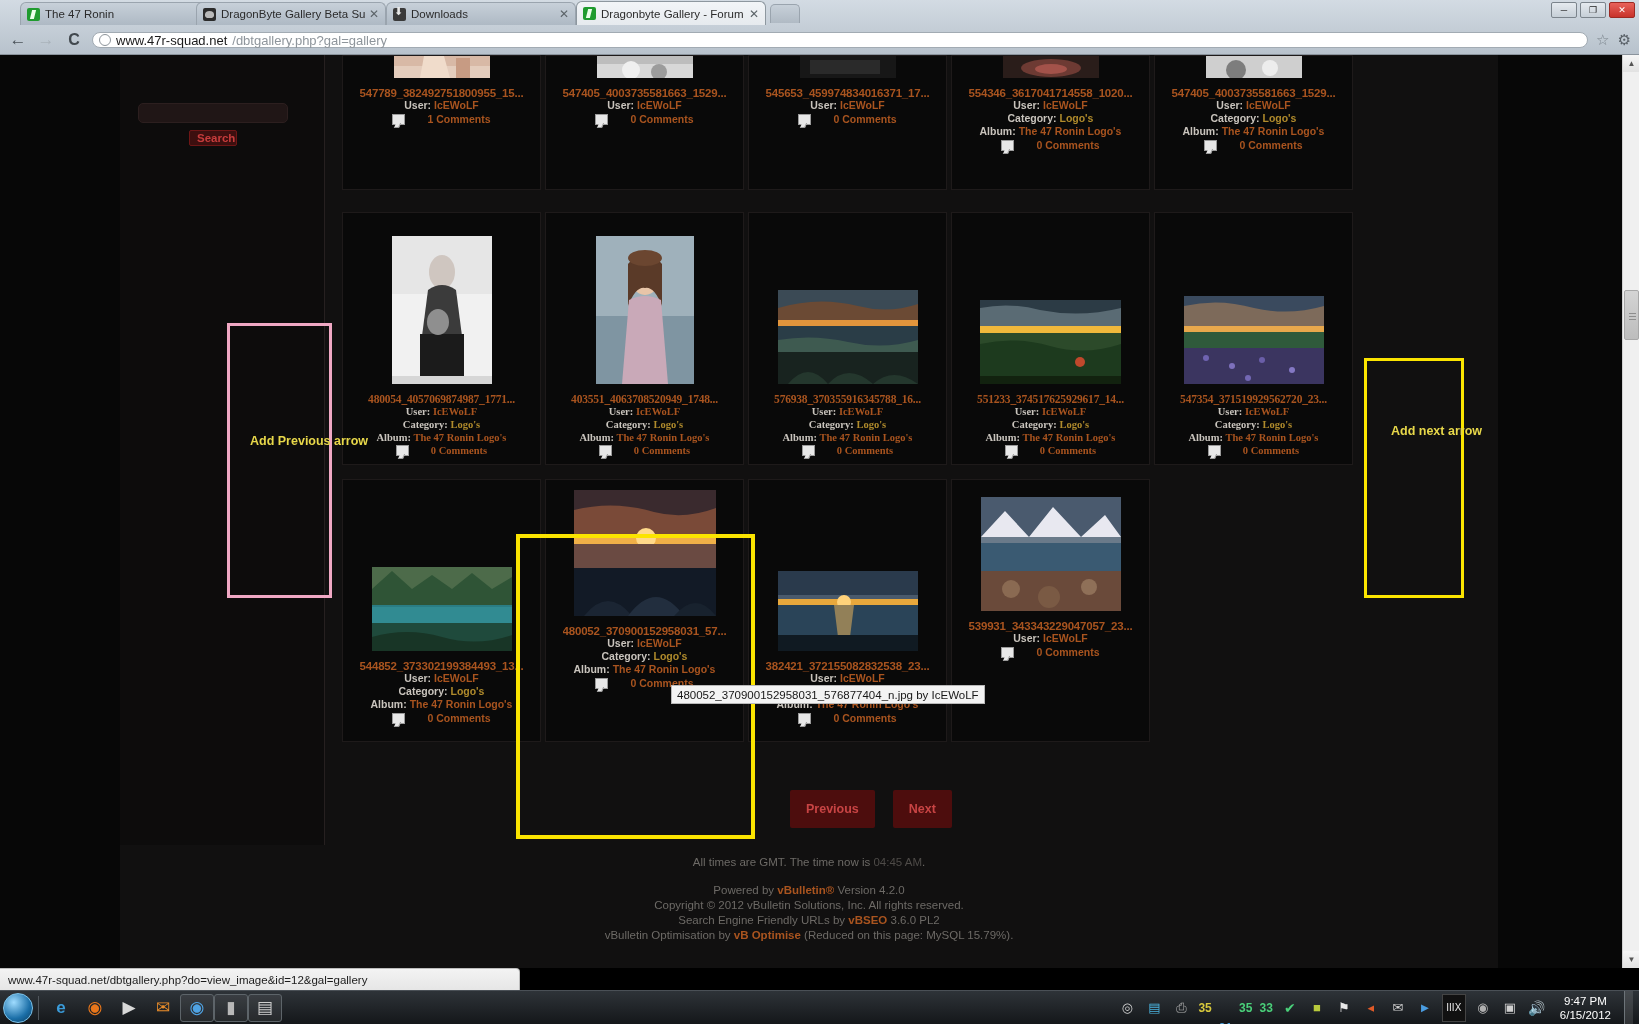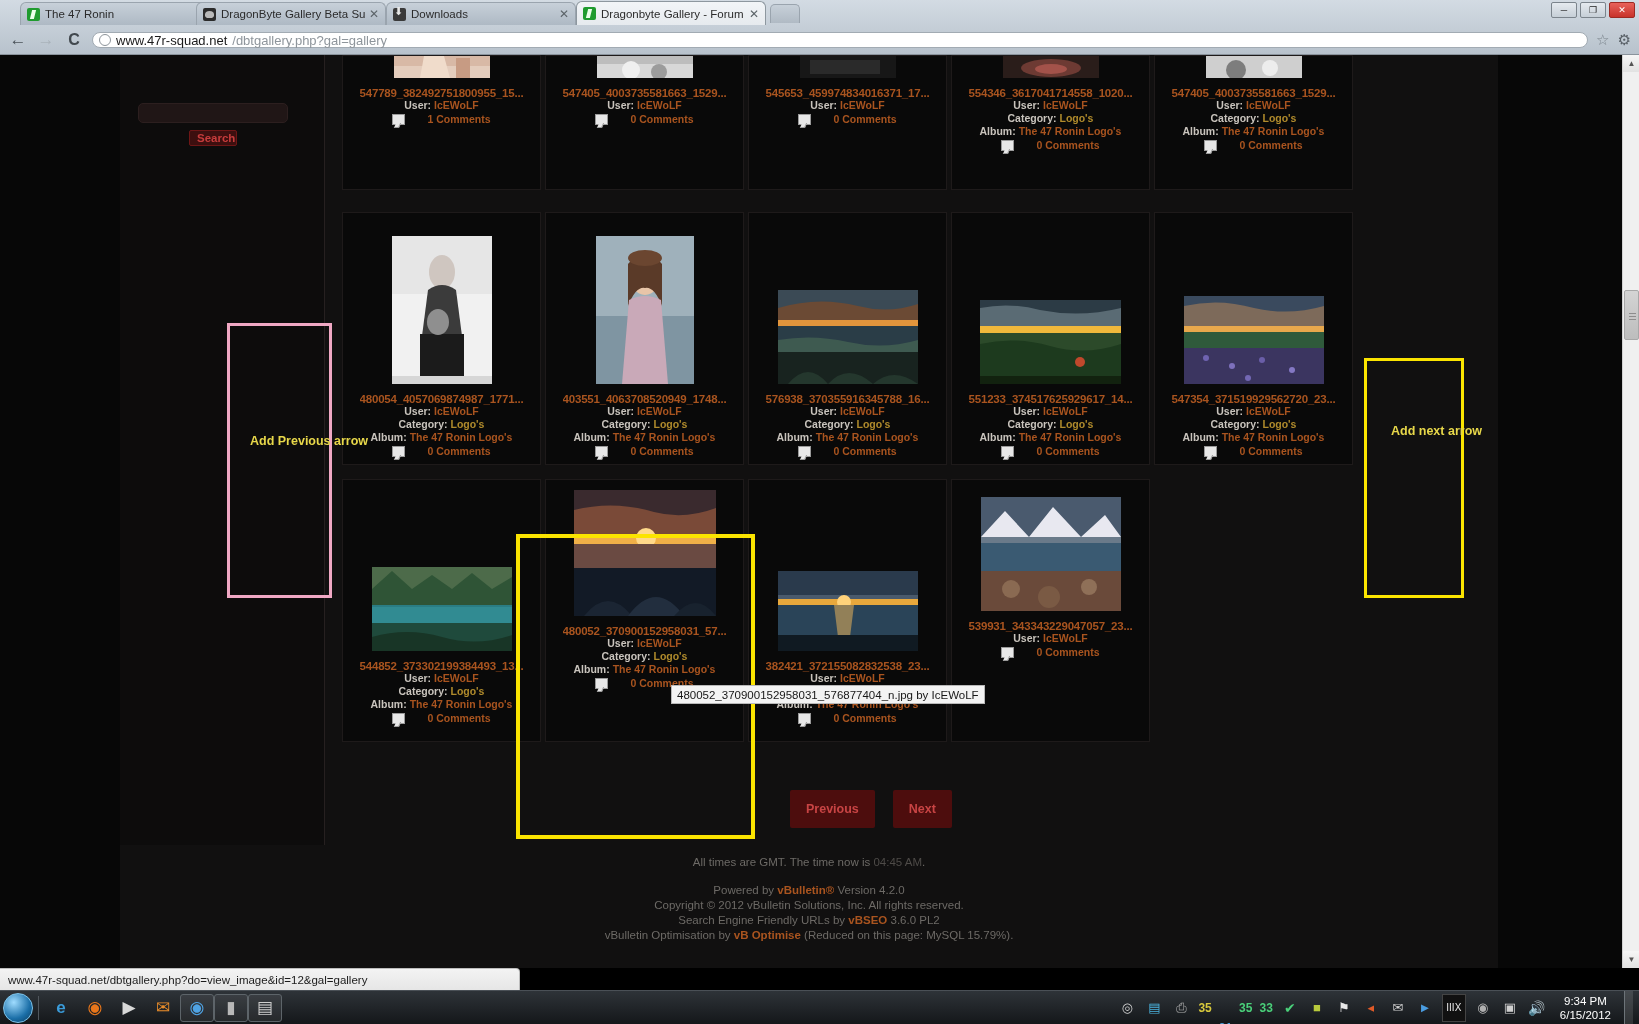--- a/index.html
+++ b/index.html
@@ -143,21 +143,21 @@
   .cicon:after{
     content:""; position:absolute; left:2px; bottom:-4px; width:4px; height:4px;
     background:#e8e8e8; border-right:1px solid #9a9a9a; border-bottom:1px solid #9a9a9a;
     transform:skewX(-25deg);
   }
   .ctext { color:#a9541f; font-size:10.5px; font-weight:bold; }
 
   
   .row1 .card { height:135px; padding-top:0; }
   .row1 .thumb-wrap { height:22px; overflow:hidden; align-items:flex-end; }
-  .row2 .card { height:253px; }
+  .row2 .card { height:253px;font-family:Liberation Serif, serif; }
   .row3 .card { height:263px; }
 
   
   .pager { position:absolute; left:672px; top:735px; display:flex; gap:18px; }
   .pbtn {
     background:#4d0d0d; color:#c84444; font-size:12.5px; font-weight:bold;
     padding:12px 16px; border:0; border-radius:2px;
   }
 
   
@@ -708,18 +708,18 @@
     <span class="tbicon" style="width:20px; font-size:13px; color:#b8c93c;">■</span>
     <span class="tbicon" style="width:20px; font-size:13px; color:#e8e8e8;">⚑</span>
     <span class="tbicon" style="width:20px; font-size:13px; color:#e05a28;">◂</span>
     <span class="tbicon" style="width:20px; font-size:13px; color:#cfcfcf;">✉</span>
     <span class="tbicon" style="width:20px; font-size:13px; color:#4a9ce0;">►</span>
     <span class="tbicon" style="width:24px; font-size:10px; color:#e8e8e8; background:#111; border:1px solid #444;">IIIX</span>
     <span class="tbicon" style="width:20px; font-size:13px; color:#b0b0b0;">◉</span>
     <span class="tbicon" style="width:20px; font-size:13px; color:#cfcfcf;">▣</span>
     <span class="tbicon" style="width:20px; font-size:14px; color:#e8e8e8;">🔊</span>
     <div class="clock">
-      <div>9:34 PM</div>
+      <div>9:47 PM</div>
       <div>6/15/2012</div>
     </div>
     <div class="show-desktop"></div>
   </div>
 </div>
 
 </body></html>

